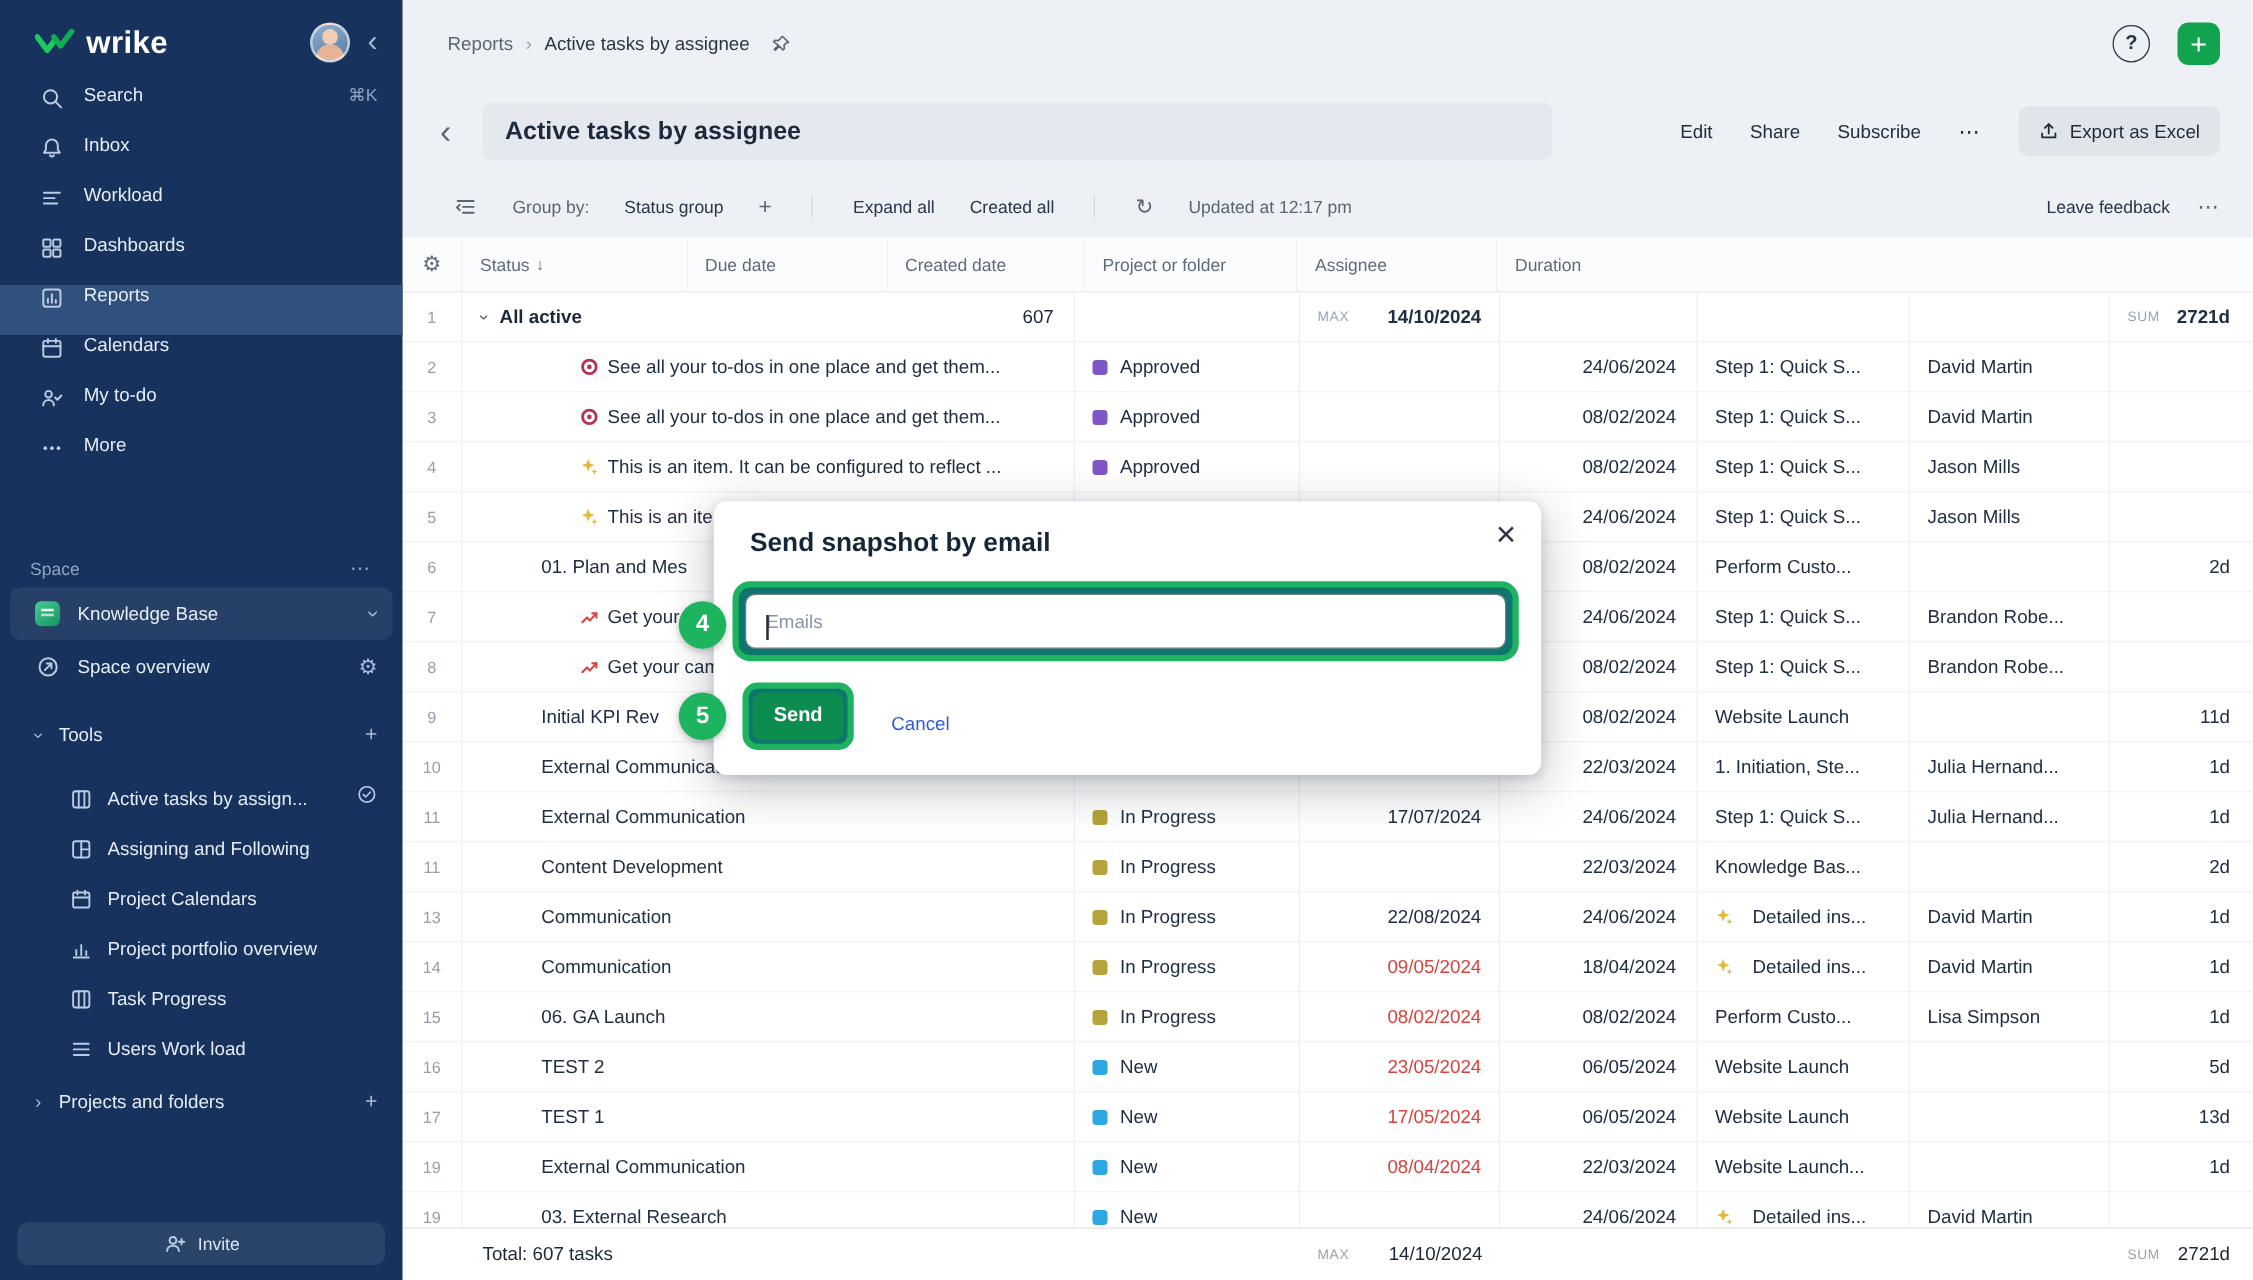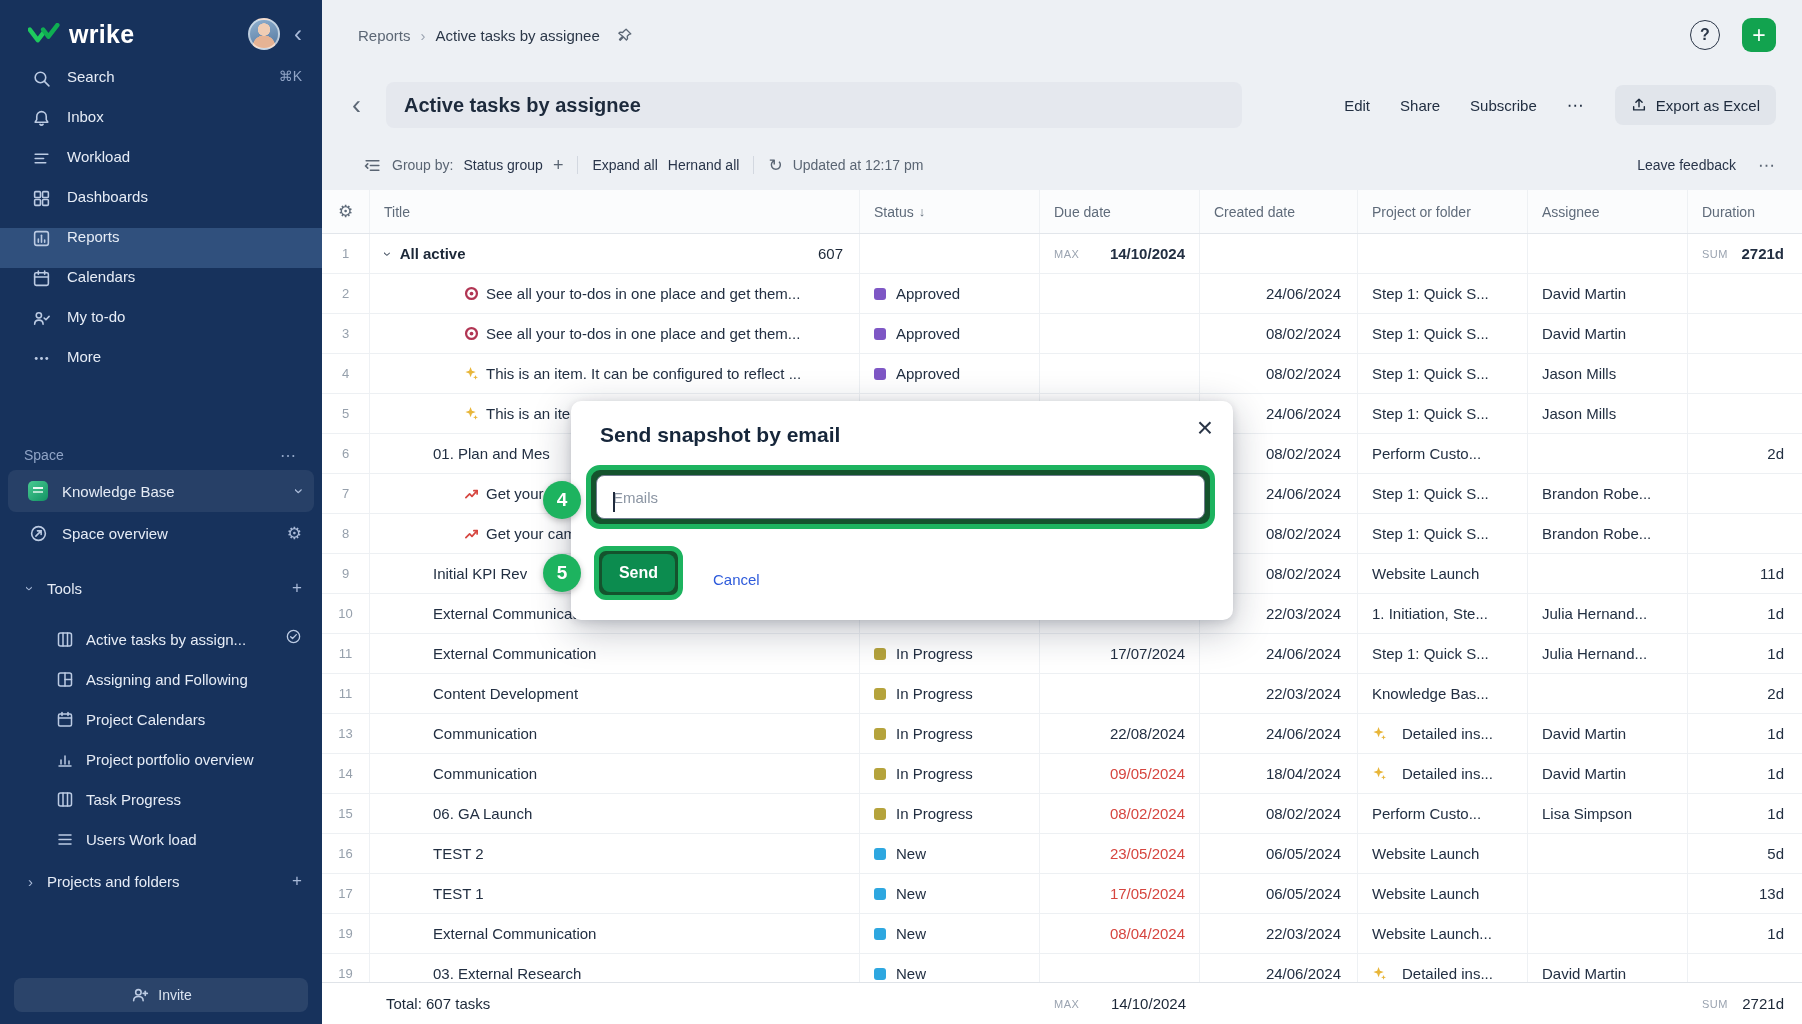--- a/index.html
+++ b/index.html
@@ -48,21 +48,21 @@
   .help{margin-left:auto;width:30px;height:30px;border:1.7px solid #2a3547;border-radius:50%;display:flex;align-items:center;justify-content:center;font-size:16px;font-weight:bold;color:#2a3547;}
   .plus-btn{margin-left:12px;width:34px;height:34px;background:#12a34f;border-radius:9px;color:#fff;font-size:23px;display:flex;align-items:center;justify-content:center;line-height:1;}
 
   .titlerow{display:flex;align-items:center;margin:10px 26px 0 30px;height:50px;}
   .back{font-size:27px;color:#5c6775;width:26px;line-height:1;}
   .title-field{width:856px;height:46px;background:#e5e8ee;border-radius:8px;display:flex;align-items:center;padding:0 18px;font-size:20px;font-weight:bold;color:#1d2a3c;margin-left:8px;}
   .actions{margin-left:auto;display:flex;align-items:center;gap:30px;font-size:15px;color:#222f42;}
   .dots-btn{letter-spacing:1px;font-size:17px;color:#222f42;}
   .export-btn{display:flex;gap:9px;align-items:center;background:#e1e5eb;border-radius:8px;height:40px;padding:0 16px;font-size:15px;color:#1d2a3c;}
 
-  .toolbar{display:flex;align-items:center;height:46px;margin:12px 26px 0 0;padding-left:40px;font-size:14px;color:#5a6573;gap:10px;}
+  .toolbar{display:flex;align-items:center;height:46px;margin:12px 26px 0 0;padding-left:40px;font-size:14px;color:#5a6573;gap:28px;}
   .tb-dark{color:#29354a;}
   .vdiv{width:1px;height:18px;background:#d3d8e0;margin:0 4px;}
   .tb-plus{font-size:18px;color:#5a6573;}
   .refresh{font-size:17px;color:#5a6573;}
   .tb-right{margin-left:auto;display:flex;align-items:center;gap:22px;}
 
   
   .table{position:absolute;left:0;top:190px;right:0;bottom:0;background:#fff;}
   .thead{height:44px;display:flex;border-bottom:1px solid #e2e6eb;background:#fbfcfd;font-size:14px;color:#5f6b7a;}
   .hc,.td,.fc{display:flex;align-items:center;padding-left:14px;border-right:1px solid #eef1f4;flex:none;overflow:hidden;white-space:nowrap;}
@@ -90,21 +90,21 @@
   .overdue{color:#d6453f;}
   .tfoot{position:absolute;left:0;right:0;bottom:0;height:42px;background:#fff;border-top:1px solid #dfe3e8;display:flex;align-items:center;font-size:15px;color:#1c2838;z-index:6;}
   .fc{border-right:none;height:100%;}
   .fc.c-title{padding-left:16px;}
 
   
   .modal{position:absolute;left:571px;top:401px;width:662px;height:219px;background:#fff;border-radius:10px;
     box-shadow:0 10px 38px rgba(20,30,50,.28),0 2px 8px rgba(20,30,50,.14);z-index:50;}
   .modal-title{position:absolute;left:29px;top:22px;font-size:21px;font-weight:bold;color:#16263a;}
   .modal-close{position:absolute;right:16px;top:6px;font-size:28px;color:#2a3547;line-height:1.2;padding:4px;}
-  .ring{position:absolute;border:5px solid #1db35f;border-radius:14px;padding:5px;background:#14532d;}
+  .ring{position:absolute;border:5px solid #1db35f;border-radius:14px;padding:5px;background:#0f766e;}
   .ring-input{left:15px;top:64px;width:629px;}
   .email-input{width:100%;height:44px;border:1.5px solid #6f7b8d;border-radius:8px;font-size:15px;padding:0 16px;color:#222f42;outline:none;font-family:"Liberation Sans",sans-serif;}
   .email-input::placeholder{color:#8b95a3;}
   .caret{position:absolute;left:22px;top:22px;width:1.5px;height:20px;background:#1f2b3d;}
   .ring-send{left:23px;top:145px;padding:3px;border-radius:12px;}
   .send-btn{width:73px;height:38px;background:#0c8c4f;color:#fff;border:none;border-radius:8px;font-size:16px;font-weight:bold;font-family:"Liberation Sans",sans-serif;}
   .cancel-link{position:absolute;left:142px;top:160px;font-size:15px;color:#2e5bdb;line-height:38px;}
   .badge{position:absolute;width:38px;height:38px;border-radius:50%;background:#1db35f;color:#fff;font-size:19px;font-weight:bold;display:flex;align-items:center;justify-content:center;z-index:60;box-shadow:0 2px 6px rgba(0,0,0,.25);}
   #badge4{left:543px;top:481px;}
   #badge5{left:543px;top:554px;}
@@ -367,36 +367,35 @@
           <line x1="7" y1="9" x2="15" y2="9"></line>
           <line x1="7" y1="13.5" x2="15" y2="13.5"></line>
           <path d="M4.5 7.5L2.5 9.5 4.5 11.5"></path>
         </svg>
     </span>
     <span>Group by:</span>
     <span class="tb-dark">Status group</span>
     <span class="tb-plus">+</span>
     <span class="vdiv"></span>
     <span class="tb-dark">Expand all</span>
-    <span class="tb-dark">Hernand all</span>
+    <span class="tb-dark">Created all</span>
     <span class="vdiv"></span>
     <span class="refresh">↻</span>
     <span>Updated at 12:17 pm</span>
     <span class="tb-right">
       <span class="tb-dark">Leave feedback</span>
       <span class="dots-btn" style="color:#5a6573">⋯</span>
     </span>
   </div>
 
   <div class="table">
     <div class="thead">
       <div class="hc c-num">
           <span class="gear-glyph">⚙</span>
         </div>
-      <div class="hc c-title">Title</div>
       <div class="hc c-status">
           <span>Status</span>
           <span class="sort">↓</span>
         </div>
       <div class="hc c-due">Due date</div>
       <div class="hc c-created">Created date</div>
       <div class="hc c-project">Project or folder</div>
       <div class="hc c-assignee">Assignee</div>
       <div class="hc c-duration">Duration</div>
     </div>

